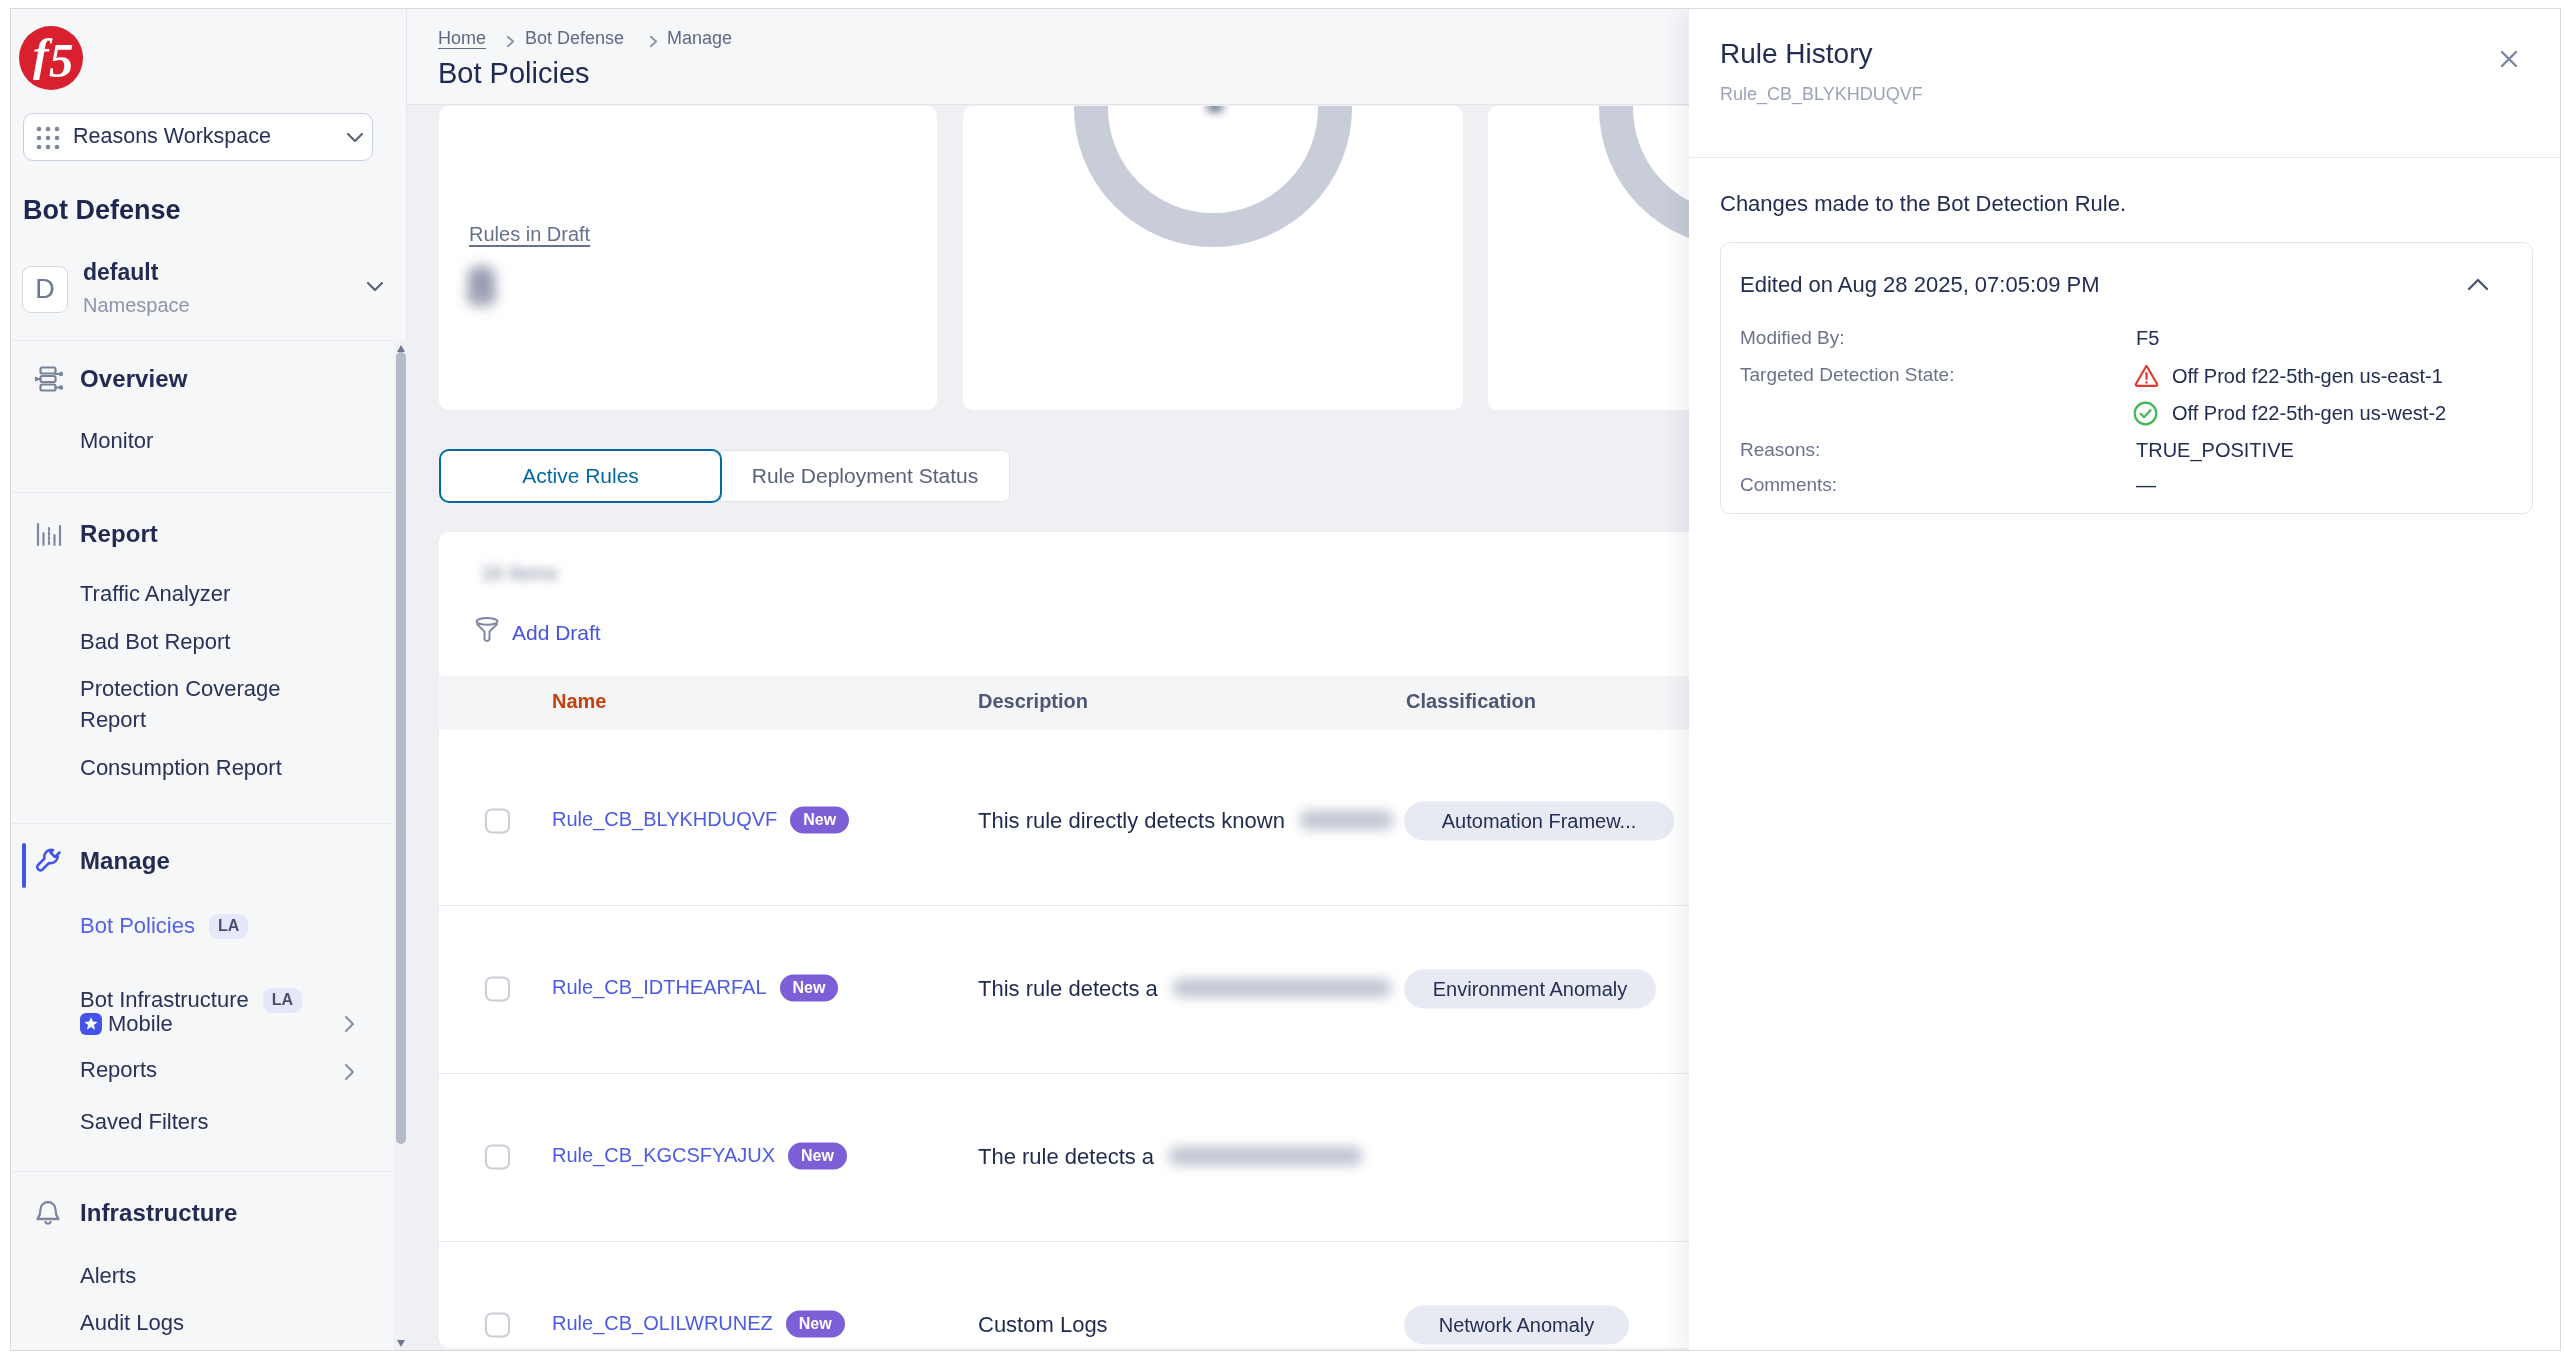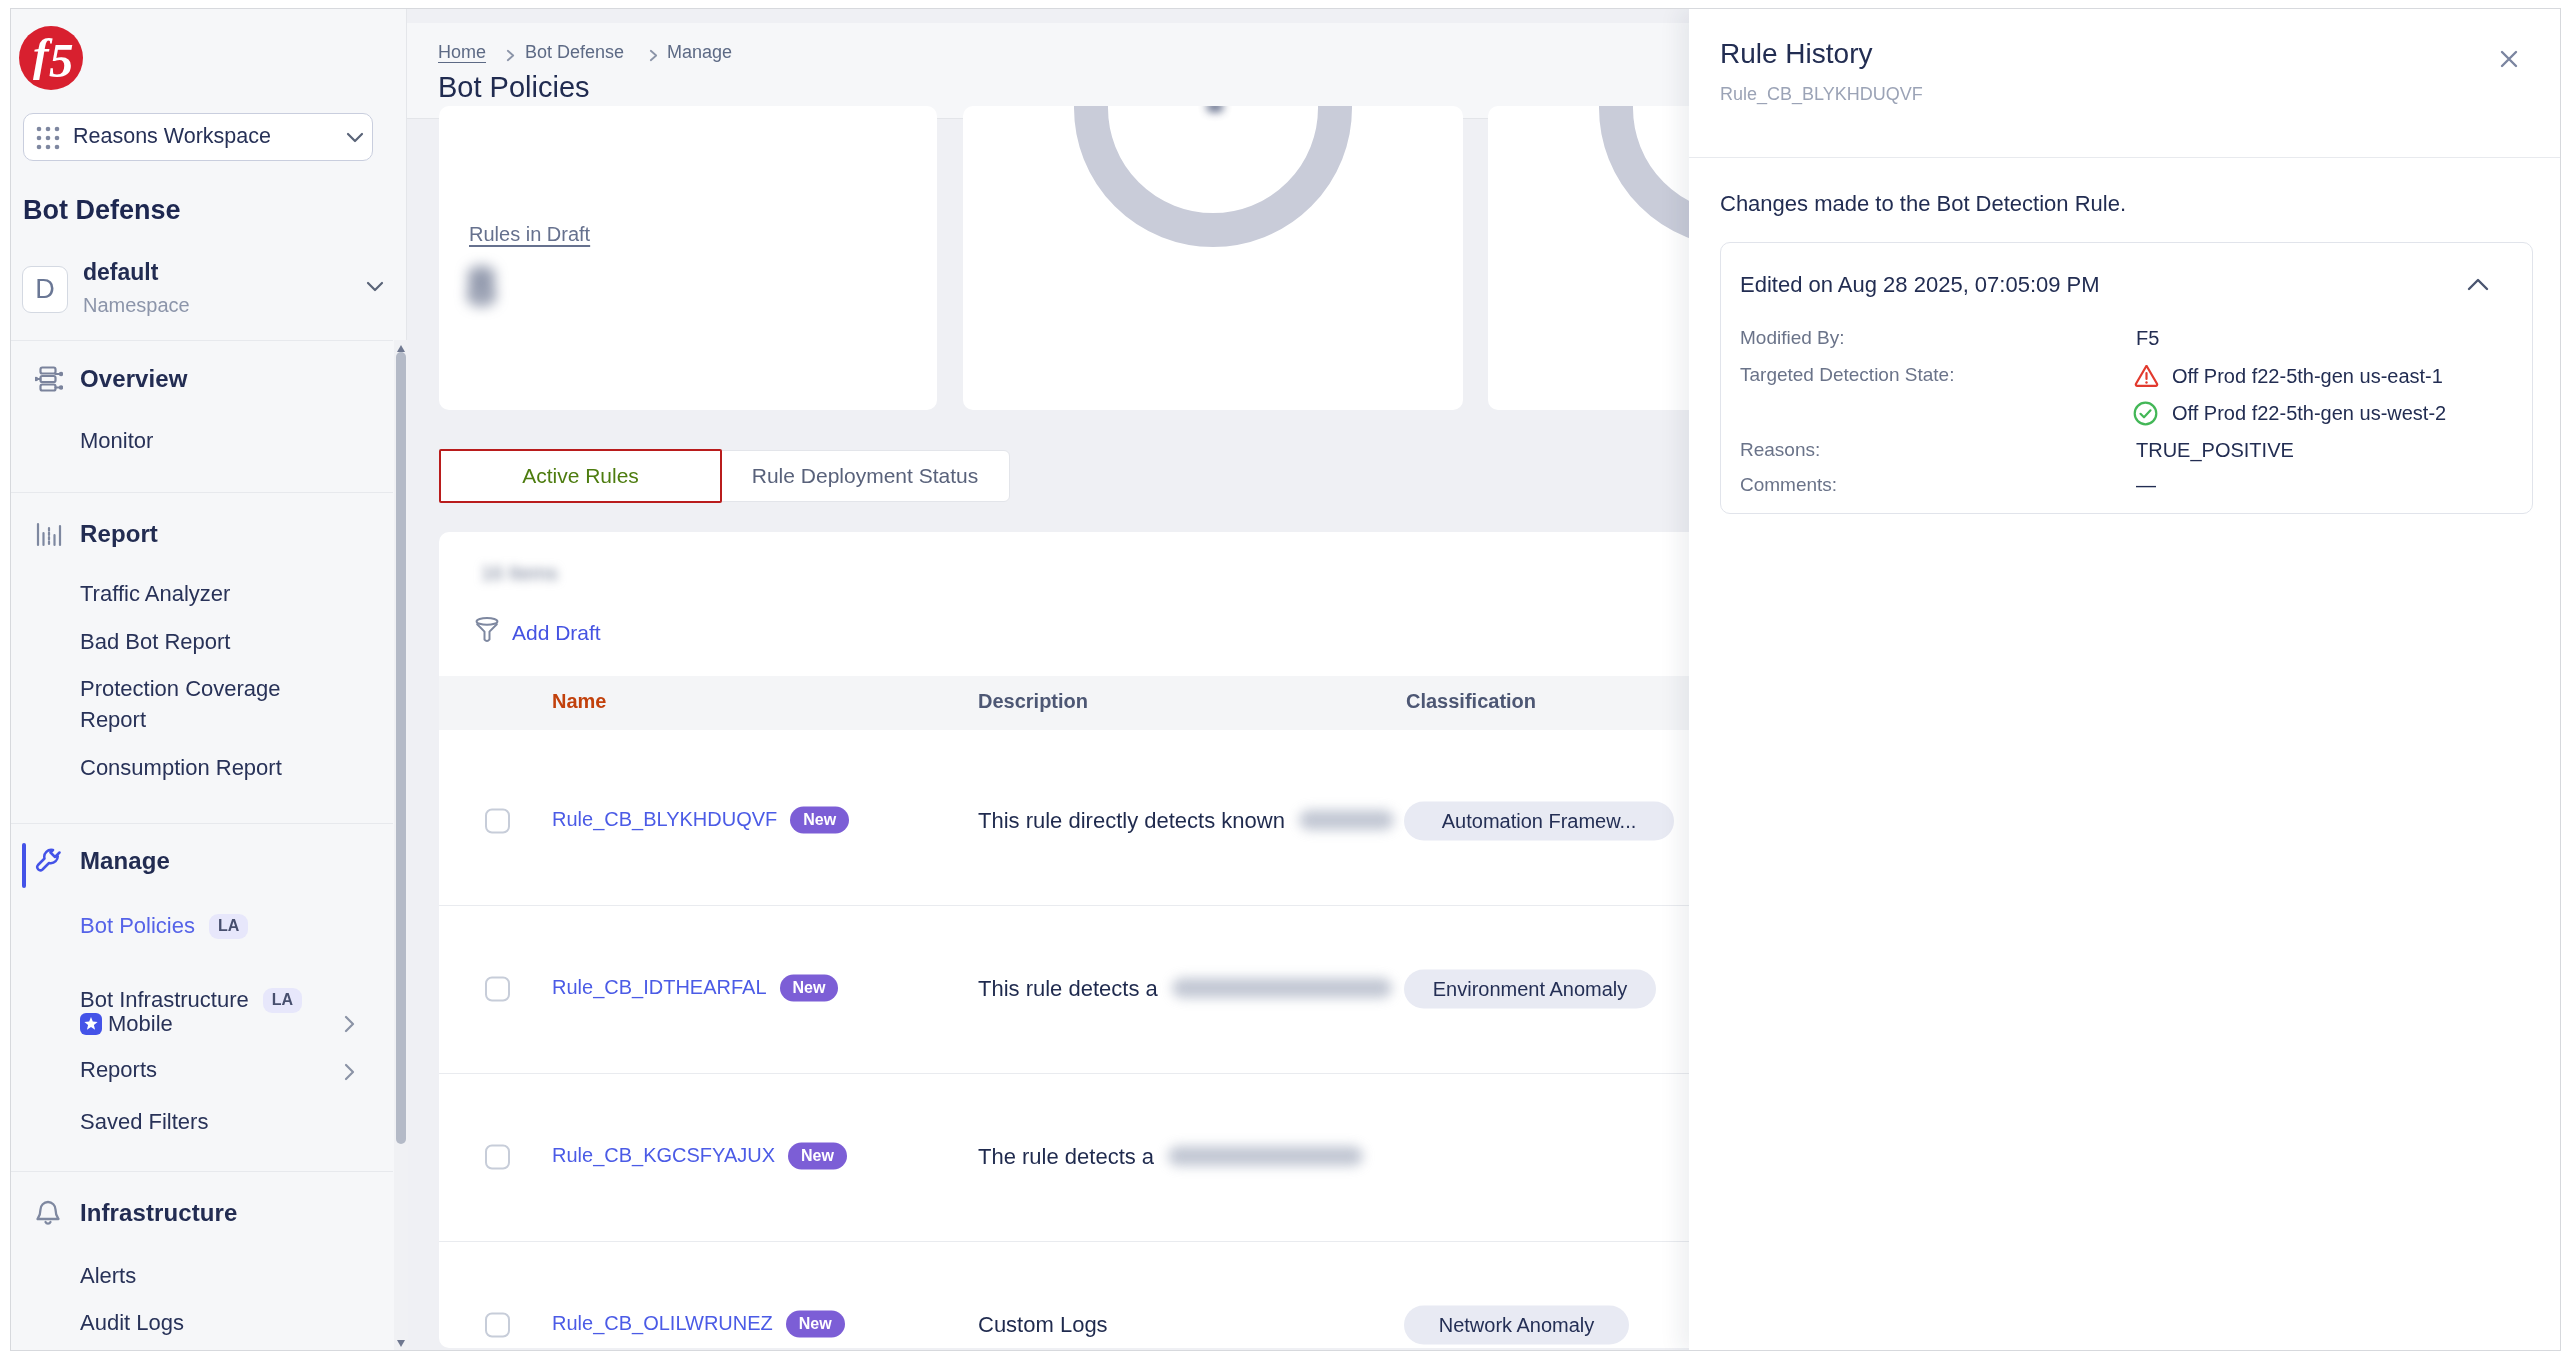--- a/index.html
+++ b/index.html
@@ -10,21 +10,21 @@
 #sidebar { position:absolute; left:0; top:0; width:396px; height:1343px; background:#f6f7f9; border-right:1px solid #e4e6ea; }
 .sbdiv { position:absolute; left:0; width:382px; height:1px; background:#e7e9ed; }
 .navhead { position:absolute; left:69px; font-size:24px; font-weight:700; color:#222c52; transform:translateY(-50%); letter-spacing:.1px; }
 .navitem { position:absolute; left:69px; font-size:22px; color:#283258; transform:translateY(-50%); }
 .navicon { position:absolute; left:24px; transform:translateY(-50%); }
 .labadge { display:inline-block; background:#e7e7fb; color:#474f6e; font-size:16px; font-weight:700; border-radius:9px; padding:3px 9px 4px; margin-left:14px; position:relative; top:-2px; }
 
 #sb-track { position:absolute; left:383px; top:331px; width:14px; height:1012px; background:#f0f1f4; }
 #sb-thumb { position:absolute; left:385px; top:343px; width:10px; height:792px; background:#b4bac7; border-radius:6px; }
 
-#header { position:absolute; left:396px; top:14px; width:1282px; height:96px; background:#f6f7f9; border-bottom:1px solid #e3e5e9; }
+#header { position:absolute; left:396px; top:0; width:1282px; height:96px; background:#f6f7f9; border-bottom:1px solid #e3e5e9; }
 .crumb { font-size:18px; color:#5d6a85; }
 
 #panel { position:absolute; left:1678px; top:0; width:873px; height:1343px; background:#ffffff; box-shadow:-10px 0 20px rgba(30,40,70,0.07); }
 .plabel { position:absolute; left:60px; font-size:19px; color:#6a7389; transform:translateY(-50%); }
 .pvalue { position:absolute; left:456px; font-size:20px; color:#222d52; transform:translateY(-50%); }
 
 .card { position:absolute; background:#ffffff; border-radius:10px; overflow:hidden; }
 .donut { position:absolute; width:278px; height:278px; border:34px solid #c9ccd9; border-radius:50%; }
 .pill { position:absolute; height:39px; line-height:39px; background:#e8eaf3; border-radius:20px; font-size:20px; color:#242f55; text-align:center; transform:translateY(-50%); }
 .cb { position:absolute; width:25px; height:25px; border:2px solid #c7cdd9; border-radius:7px; background:#fff; transform:translateY(-50%); }
@@ -170,21 +170,21 @@
   </div>
   <div class="card" style="left:952px; top:97px; width:500px; height:304px;">
     <div class="donut" style="left:111px; top:-137px;"></div>
     <div class="abs" style="left:244px; top:-5px; width:16px; height:11px; background:#566180; border-radius:4px; filter:blur(4px); opacity:.9;"></div>
   </div>
   <div class="card" style="left:1477px; top:97px; width:213px; height:304px; border-radius:10px 0 0 10px;">
     <div class="donut" style="left:111px; top:-137px;"></div>
   </div>
 
   <div class="abs" style="left:709px; top:441px; width:290px; height:52px; background:#fff; border:1px solid #e3e5ea; border-radius:0 6px 6px 0; font-size:21px; color:#59627b; text-align:center; line-height:50px;">Rule Deployment Status</div>
-  <div class="abs" style="left:428px; top:440px; width:283px; height:54px; background:#fff; border:2px solid #b91c1c; border-radius:2px; font-size:21px; color:#4d7c0f; text-align:center; line-height:50px;">Active Rules</div>
+  <div class="abs" style="left:428px; top:440px; width:283px; height:54px; background:#fff; border:2px solid #0369a1; border-radius:10px; font-size:21px; color:#0369a1; text-align:center; line-height:50px;">Active Rules</div>
 
   <div class="card" style="left:428px; top:523px; width:1262px; height:816px; border-radius:10px;">
     <div class="abs" style="left:42px; top:30px; font-size:20px; color:#707a92; filter:blur(5px);">16 Items</div>
     <svg class="abs" style="left:35px; top:84px;" width="26" height="28" viewBox="0 0 26 28">
       <ellipse cx="13" cy="5.4" rx="10.4" ry="3.4" fill="none" stroke="#7e88a0" stroke-width="2"></ellipse>
       <path d="M3.2 8.2 L10.5 15.6 L10.5 23.6 Q13 26.4 15.5 23.4 L15.5 15.6 L22.8 8.2" fill="none" stroke="#7e88a0" stroke-width="2" stroke-linejoin="round" stroke-linecap="round"></path>
     </svg>
     <div class="abs" style="left:73px; top:89px; font-size:21px; color:#4553e2;">Add Draft</div>
 
     <div class="abs" style="left:0; top:144px; width:100%; height:54px; background:#f4f5f7;"></div>

